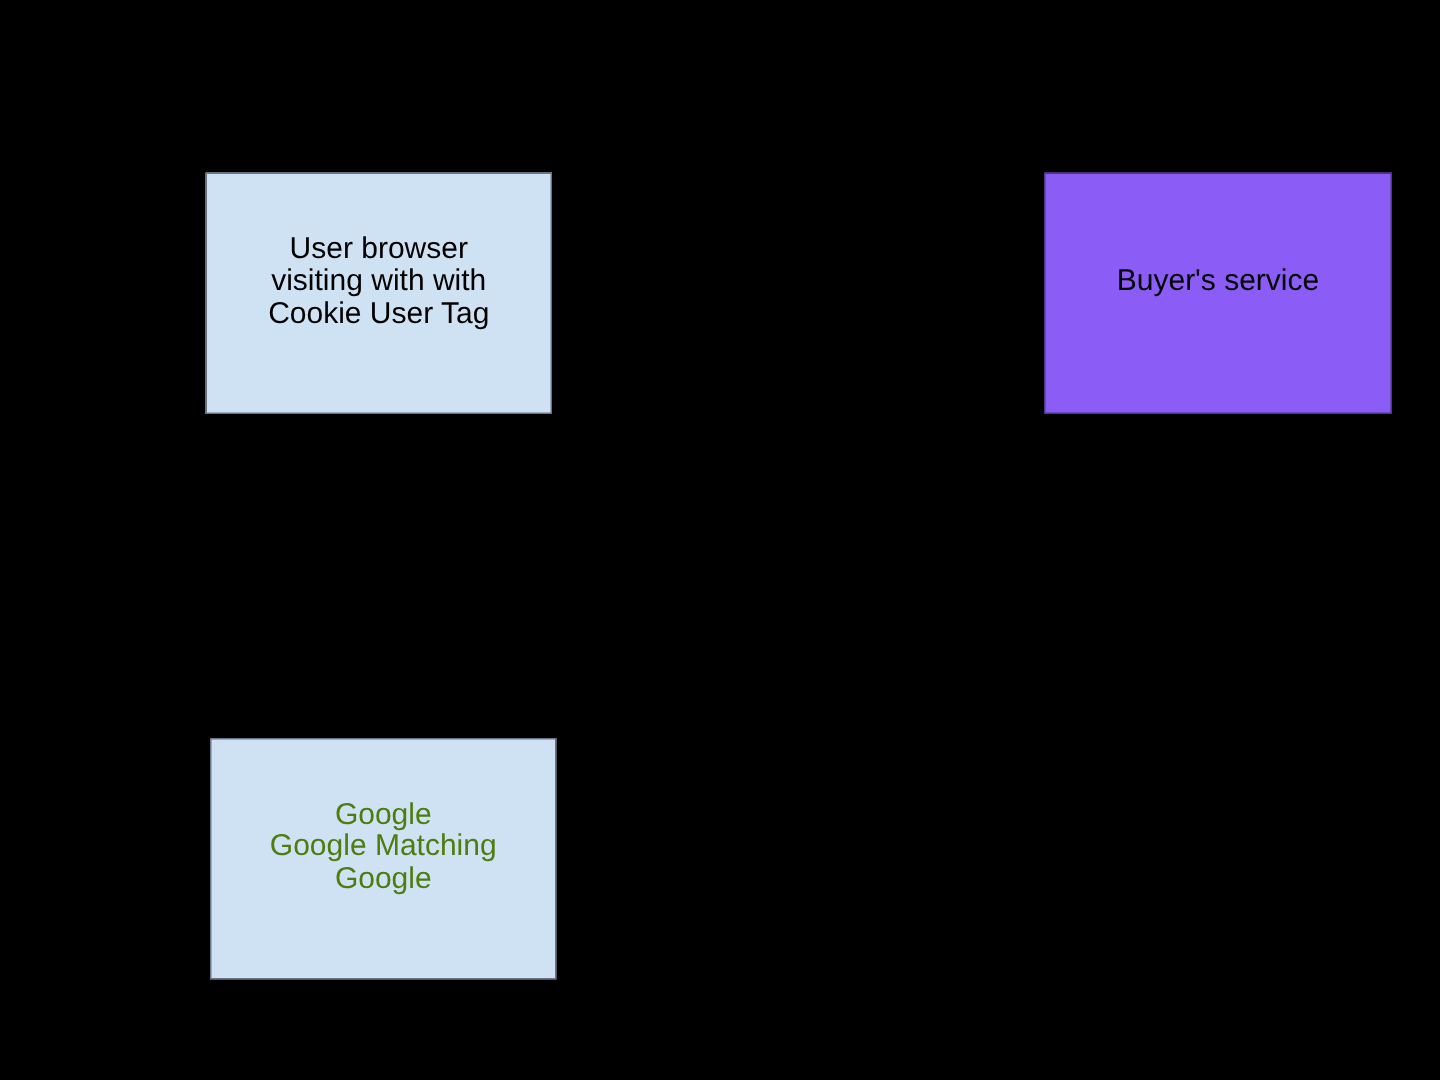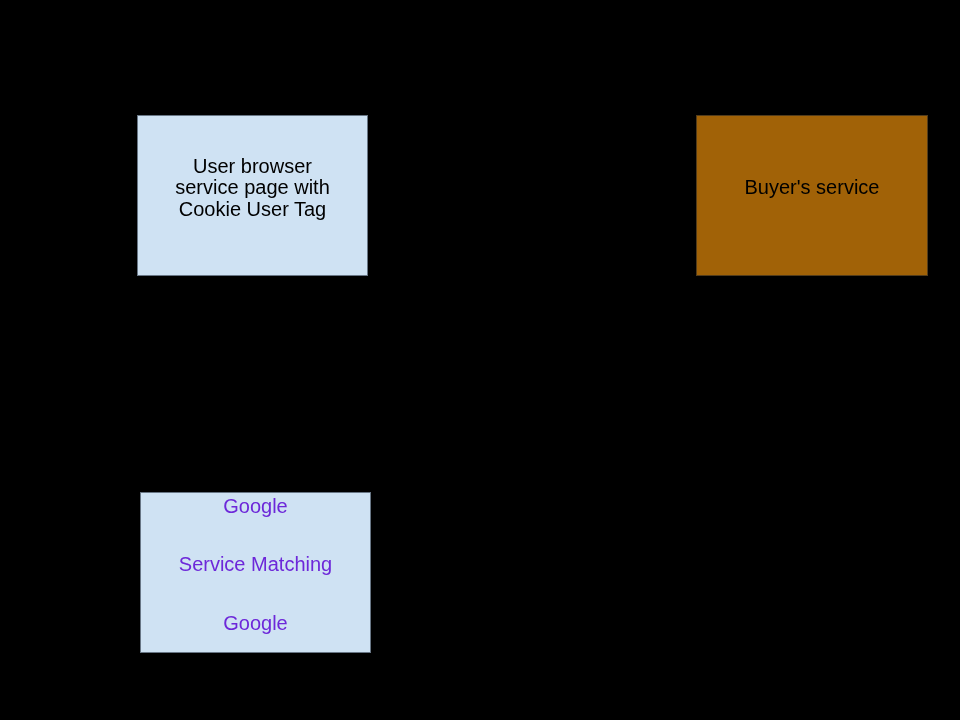--- a/index.html
+++ b/index.html
@@ -53,27 +53,27 @@
     height: 161px;
   }
 </style>
 </head>
 <body style="background: rgb(0, 0, 0);">
 
 <div class="canvas">
 
   <div class="node" id="node-user-browser" style="background: rgb(207, 226, 243); color: rgb(0, 0, 0);">
     <span class="line">User browser</span>
-    <span class="line">service page with</span>
+    <span class="line">visiting with with</span>
     <span class="line">Cookie User Tag</span>
   </div>
 
-  <div class="node" id="node-buyers-service" style="background: #a16207; color: rgb(0, 0, 0);">
+  <div class="node" id="node-buyers-service" style="background: #8b5cf6; color: rgb(0, 0, 0);">
     <span class="line">Buyer's service</span>
   </div>
 
-  <div class="node" id="node-google-cms" style="background: rgb(207, 226, 243); color: #6d28d9; gap: 37px;">
+  <div class="node" id="node-google-cms" style="background: rgb(207, 226, 243); color: #4d7c0f;">
     <span class="line">Google</span>
-    <span class="line">Service Matching</span>
+    <span class="line">Google Matching</span>
     <span class="line">Google</span>
   </div>
 
 </div>
 
 </body></html>

